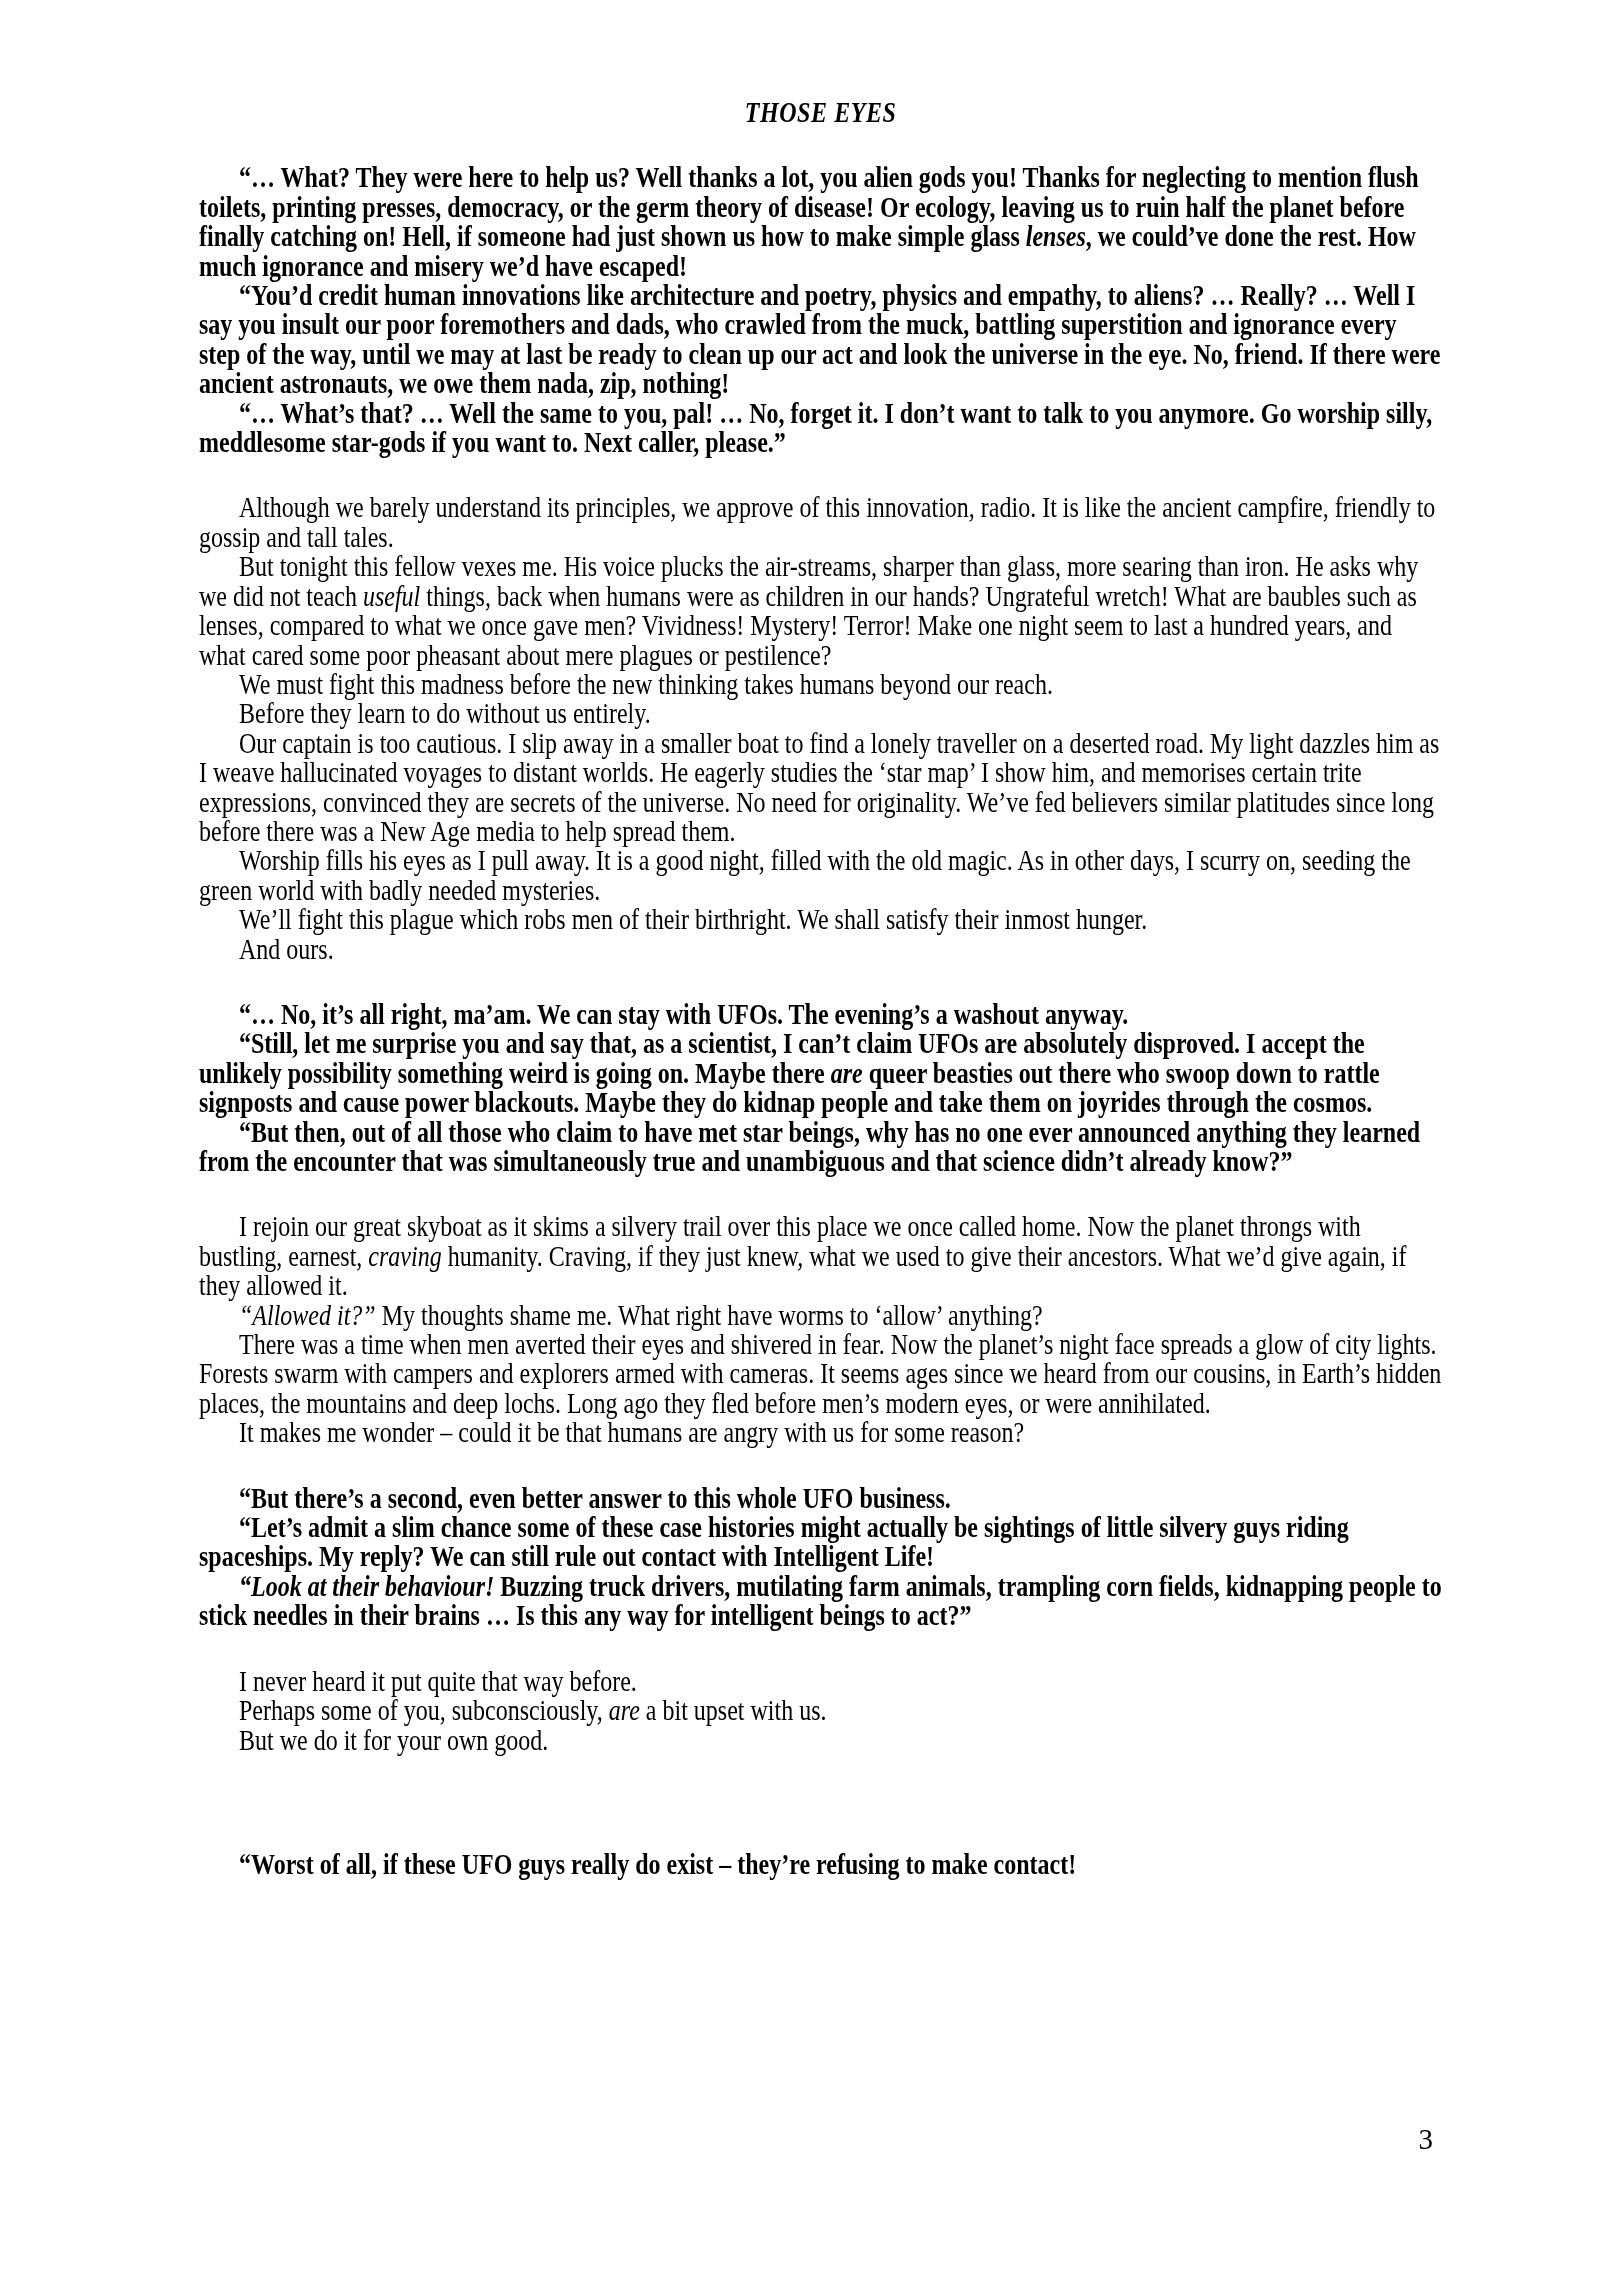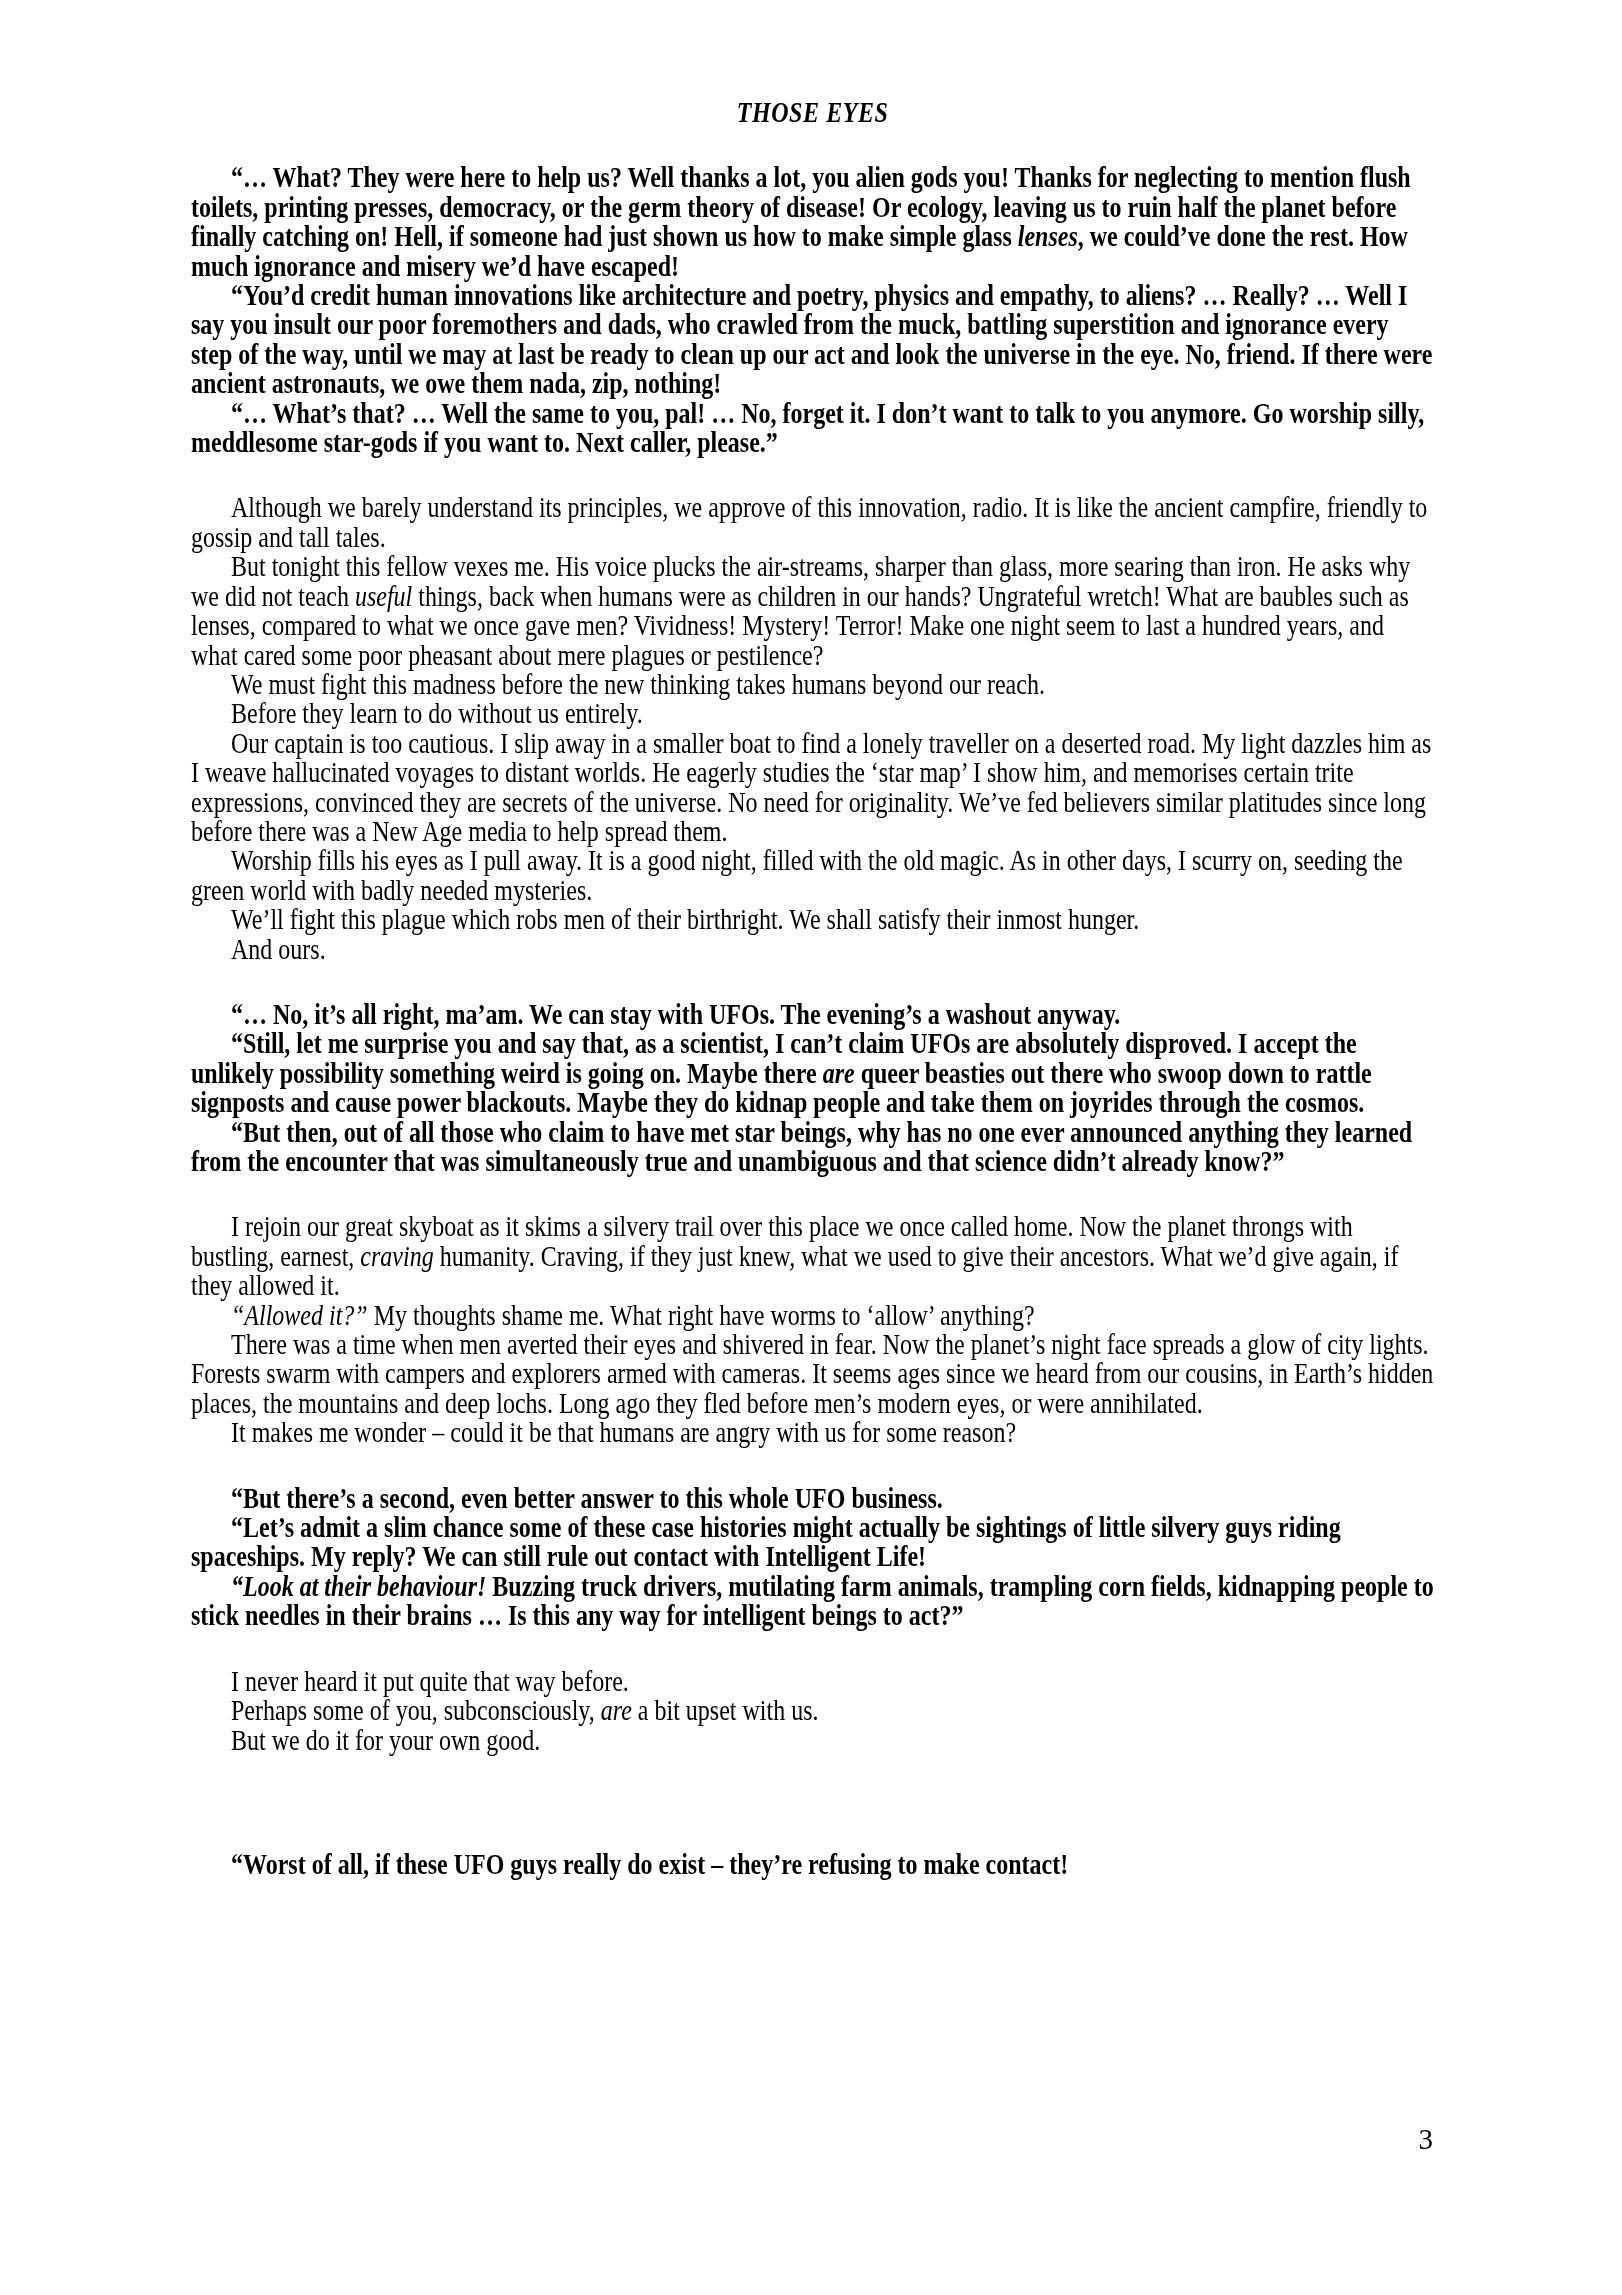--- a/index.html
+++ b/index.html
@@ -7,21 +7,21 @@
     position:relative;
     width:1622px;
     height:2295px;
     background:#ffffff;
     color:#000000;
     font-family:"Liberation Serif","DejaVu Serif",serif;
     overflow:hidden;
   }
   .content{
     position:absolute;
-    left:191px;
+    left:199px;
     top:97px;
     width:1243px;
   }
   
   .scalewrap{
     width:1554px;
     transform:scaleX(0.8);
     transform-origin:0 0;
     font-size:30px;
     line-height:29.4px;

